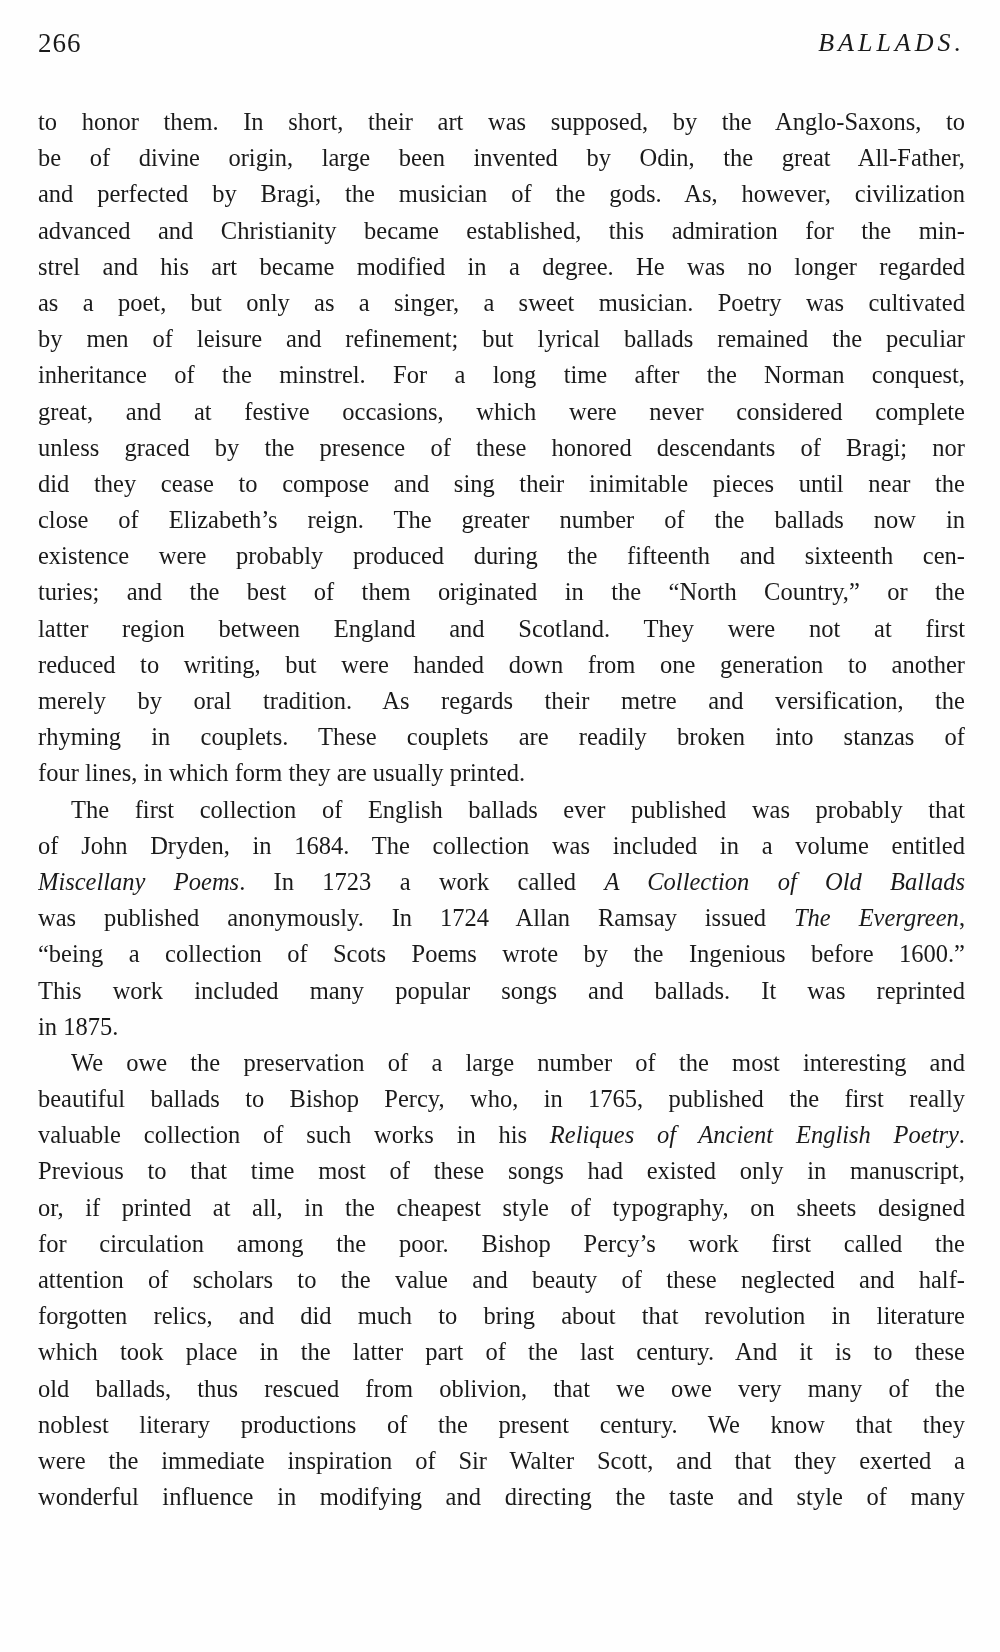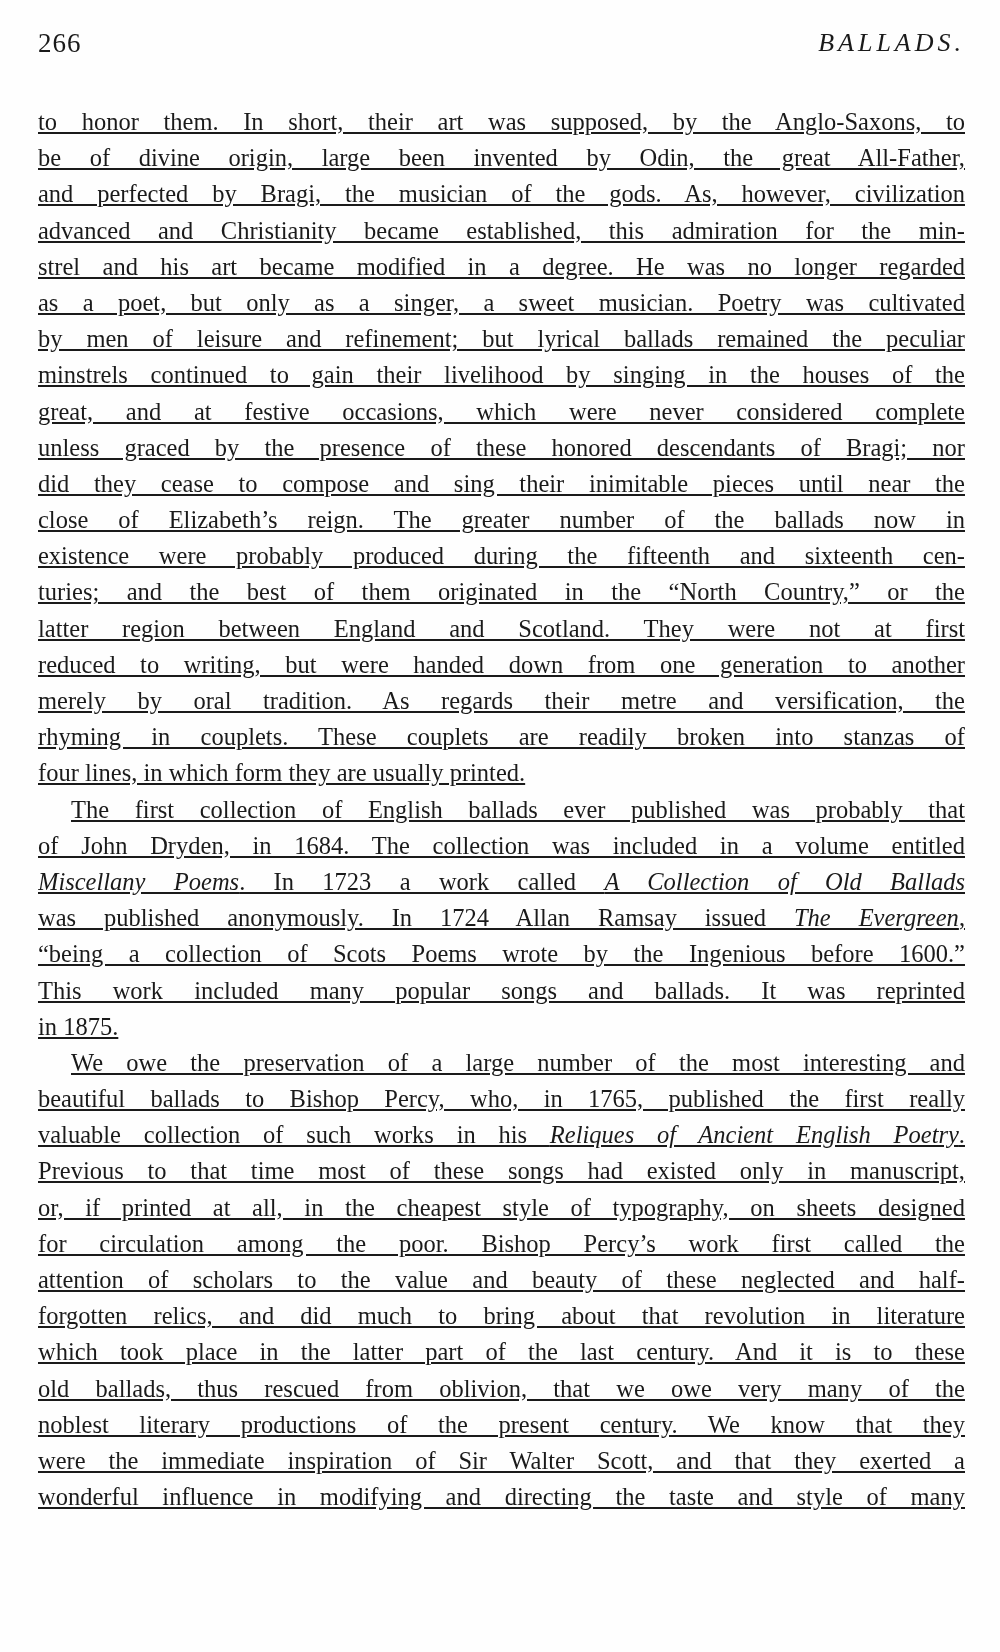--- a/index.html
+++ b/index.html
@@ -43,21 +43,20 @@
   .body-text {
     font-size: 24.5px;
   }
   .para { margin: 0; }
   .line {
     height: 36.2px;
     line-height: 36.2px;
     text-align: justify;
     text-align-last: justify;
     overflow: hidden;
-    text-decoration: underline;
   }
   .line.last {
     text-align-last: left;
   }
   .line.indent {
     text-indent: 33px;
   }
   .it { font-style: italic; }
 </style>
 </head>
@@ -70,21 +69,21 @@
   </div>
   <div class="body-text" id="body-text">
       <div class="para">
         <div class="line"><span>to honor them.  In short, their art was supposed, by the Anglo-Saxons, to</span></div>
         <div class="line"><span>be of divine origin, large been invented by Odin, the great All-Father,</span></div>
         <div class="line"><span>and perfected by Bragi, the musician of the gods.  As, however, civilization</span></div>
         <div class="line"><span>advanced and Christianity became established, this admiration for the min-</span></div>
         <div class="line"><span>strel and his art became modified in a degree.  He was no longer regarded</span></div>
         <div class="line"><span>as a poet, but only as a singer, a sweet musician.  Poetry was cultivated</span></div>
         <div class="line"><span>by men of leisure and refinement; but lyrical ballads remained the peculiar</span></div>
-        <div class="line"><span>minstrels continued to gain their livelihood by singing in the houses of the</span></div>
+        <div class="line"><span>inheritance of the minstrel.  For a long time after the Norman conquest,</span></div>
         <div class="line"><span>great, and at festive occasions, which were never considered complete</span></div>
         <div class="line"><span>unless graced by the presence of these honored descendants of Bragi; nor</span></div>
         <div class="line"><span>did they cease to compose and sing their inimitable pieces until near the</span></div>
         <div class="line"><span>close of Elizabeth’s reign.  The greater number of the ballads now in</span></div>
         <div class="line"><span>existence were probably produced during the fifteenth and sixteenth cen-</span></div>
         <div class="line"><span>turies; and the best of them originated in the “North Country,” or the</span></div>
         <div class="line"><span>latter region between England and Scotland.  They were not at first</span></div>
         <div class="line"><span>reduced to writing, but were handed down from one generation to another</span></div>
         <div class="line"><span>merely by oral tradition.  As regards their metre and versification, the</span></div>
         <div class="line"><span>rhyming in couplets.  These couplets are readily broken into stanzas of</span></div>

